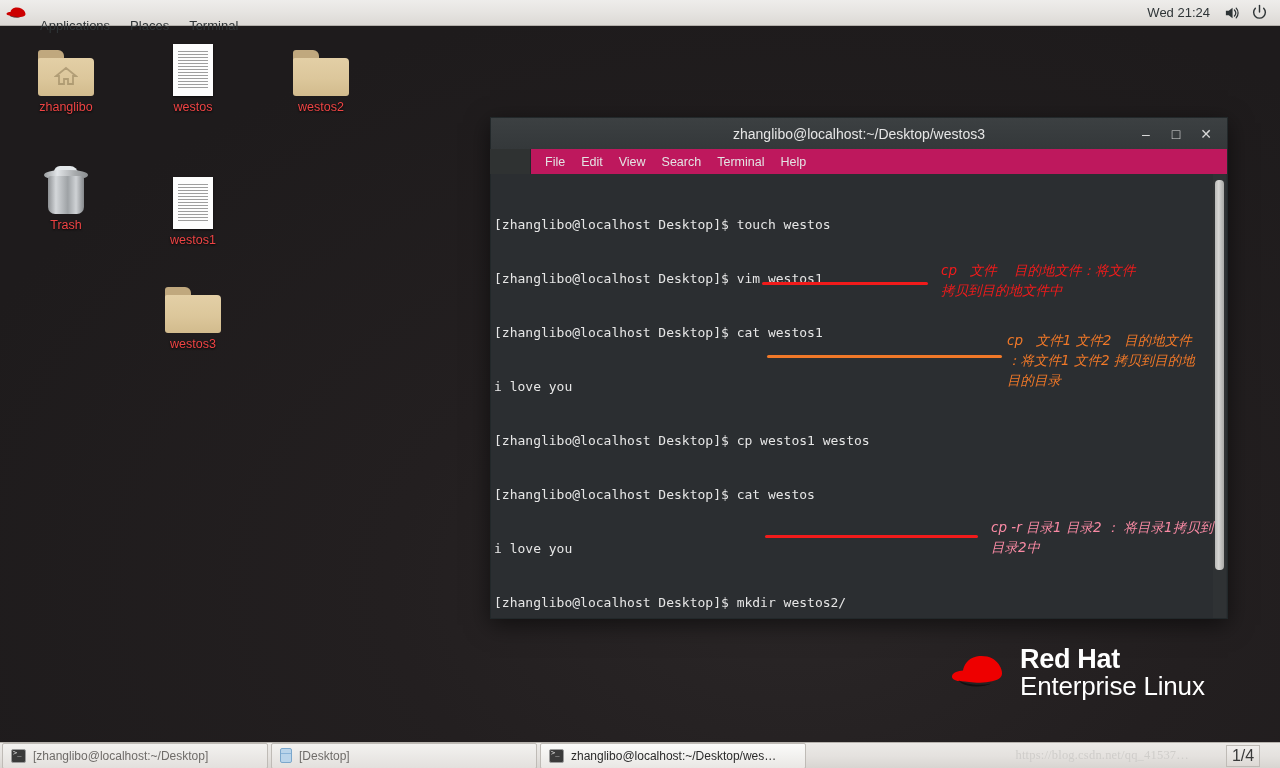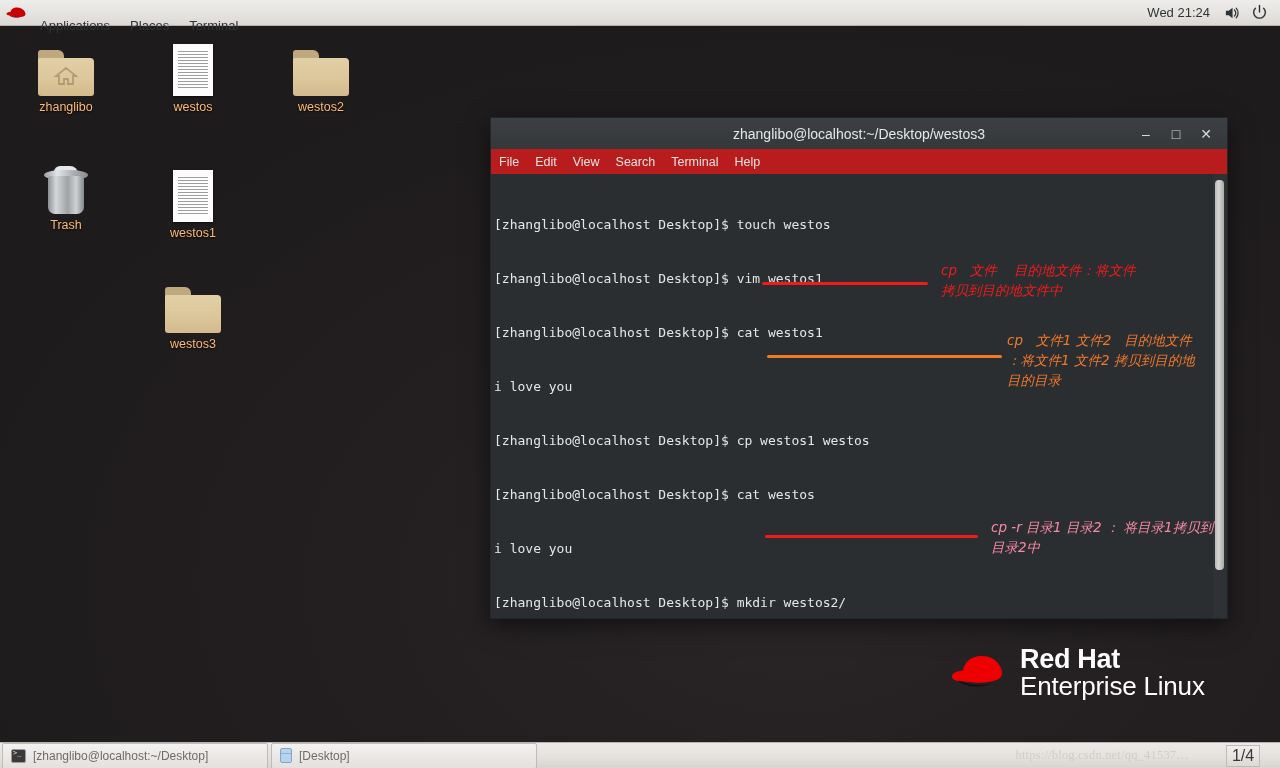--- a/index.html
+++ b/index.html
@@ -40,21 +40,21 @@
   #panel-right {
     margin-left: auto; display: flex; align-items: center;
     gap: 4px; padding-right: 10px; font-size: 13px;
   }
   #clock { padding: 0 8px; }
   .panel-ico { width: 22px; height: 20px; display: flex; align-items: center; justify-content: center; }
 
   
   .dicon {
     position: absolute; width: 96px; text-align: center;
-    color: #fdba74; font-size: 12.5px;
+    color: #ef4444; font-size: 12.5px;
     text-shadow: 0 1px 2px rgba(0,0,0,.9);
     cursor: default; user-select: none;
   }
   .dicon .glyph { height: 62px; display: flex; align-items: flex-end; justify-content: center; }
   .dicon .lbl { margin-top: 4px; line-height: 14px; }
 
   
   .folder { width: 56px; height: 46px; position: relative; }
   .folder .tab {
     position: absolute; left: 0; top: 0; width: 26px; height: 10px;
@@ -128,24 +128,24 @@
   }
   #term-title {
     position: absolute; left: 0; right: 0; text-align: center;
     color: #e6e6e6; font-size: 14px; pointer-events: none;
   }
   .wbtns { margin-left: auto; display: flex; align-items: center; gap: 16px;
            padding-right: 14px; position: relative; z-index: 2; }
   .wbtn { color: #d8d8d8; font-size: 14px; line-height: 1;
           width: 14px; text-align: center; cursor: pointer; }
   #term-menubar {
-    height: 25px; background: #b91c1c;
+    height: 25px; background: #be185d;
     border-left: 1px solid #22282a; border-right: 1px solid #22282a;
-    display: flex; align-items: center; padding-left: 0;
-    font-size: 12.5px; color: #e4e4e4;
+    display: flex; align-items: center; padding-left: 6px;
+    font-size: 12.5px; color: #e4e4e4; margin-left: 40px;
   }
   .tmenu { padding: 2px 8px; cursor: default; }
 
   #term-body {
     position: relative;
     height: calc(502px - 32px - 25px);
     background: #2b2e31;
     border: 1px solid #22282a; border-top: none;
     overflow: hidden;
   }
@@ -294,21 +294,21 @@
   <div class="glyph">
     <div class="trash">
         <div class="paper"></div>
         <div class="lid"></div>
         <div class="can"></div>
       </div>
   </div>
   <div class="lbl">Trash</div>
 </div>
 
-<div class="dicon" style="left:145px; top:160px;">
+<div class="dicon" style="left:145px; top:167px;">
   <div class="glyph">
     <div class="filedoc">
         <div class="lines"></div>
       </div>
   </div>
   <div class="lbl">westos1</div>
 </div>
 
 <div class="dicon" style="left:145px; top:271px;">
   <div class="glyph">
@@ -404,19 +404,23 @@
 
 <div id="taskbar">
   <div class="task">
     <span class="task-ico-term"></span>
     <span class="t-label">[zhanglibo@localhost:~/Desktop]</span>
   </div>
   <div class="task">
     <span class="task-ico-files"></span>
     <span class="t-label">[Desktop]</span>
   </div>
+  <div class="task active">
+    <span class="task-ico-term"></span>
+    <span class="t-label">zhanglibo@localhost:~/Desktop/wes…</span>
+  </div>
 
   <div id="taskbar-spacer">
     <div id="watermark">https://blog.csdn.net/qq_41537…</div>
   </div>
 
   <div id="workspace">1/4</div>
 </div>
 
 </body></html>

